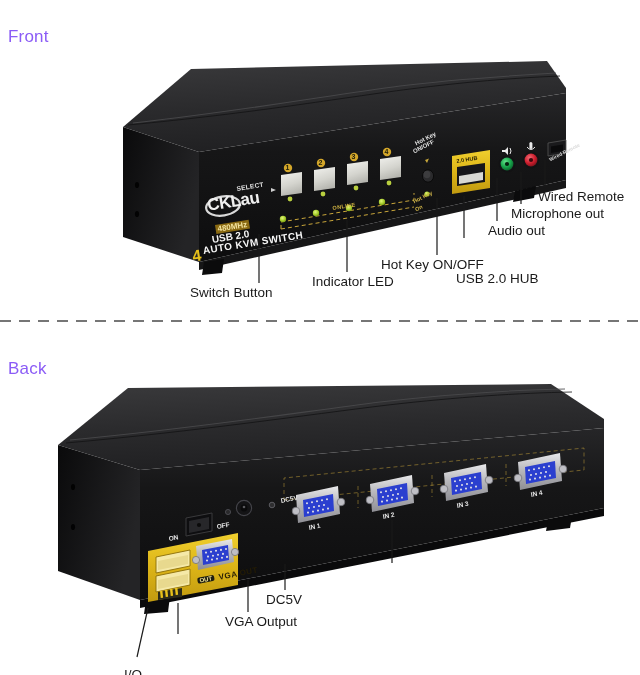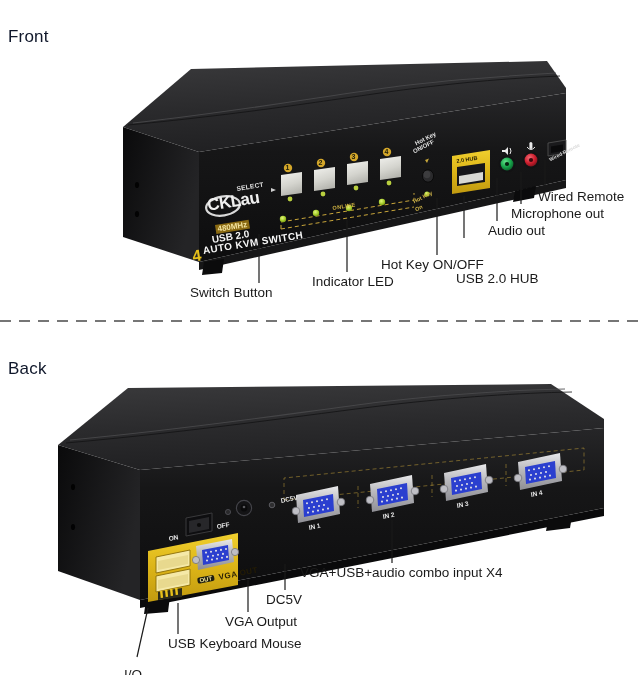--- a/index.html
+++ b/index.html
@@ -9,21 +9,21 @@
     font-family:"Liberation Sans", sans-serif;
     overflow:hidden;
     position:relative;
   }
   #stage{position:absolute;left:0;top:0;width:640px;height:675px;}
   svg.layer{position:absolute;left:0;top:0;width:640px;height:675px;overflow:visible;}
 
   .section-title{
     position:absolute;
     font-size:17px;
-    color:#0f172a;
+    color:#8b5cf6;
     font-family:"Liberation Sans", sans-serif;
     letter-spacing:0.2px;
     white-space:nowrap;
   }
   #front-title{left:8px;top:27px;}
   #back-title{left:8px;top:359px;}
 
   .callout{
     position:absolute;
     font-size:13.5px;
@@ -422,21 +422,19 @@
   <div class="callout" style="left:456px;top:240px;margin-top:31px;">USB 2.0 HUB</div>
 
   <div class="callout" style="left:488px;top:223px;">Audio out</div>
 
   <div class="callout" style="left:511px;top:206px;">Microphone out</div>
 
   <div class="callout" style="left:538px;top:189px;">Wired Remote</div>
 
   <div class="callout" style="left:124px;top:659px;margin-top:8px;">I/O</div>
 
-  <div class="callout" style="left:168px;top:636px;">USB Keyboard Mouse</div>
 
   <div class="callout" style="left:225px;top:614px;text-align:center;">VGA Output</div>
 
   <div class="callout" style="left:266px;top:592px;">DC5V</div>
 
-  <div class="callout" style="left:300px;top:565px;">VGA+USB+audio combo input X4</div>
 
 </div>
 
 </body></html>

